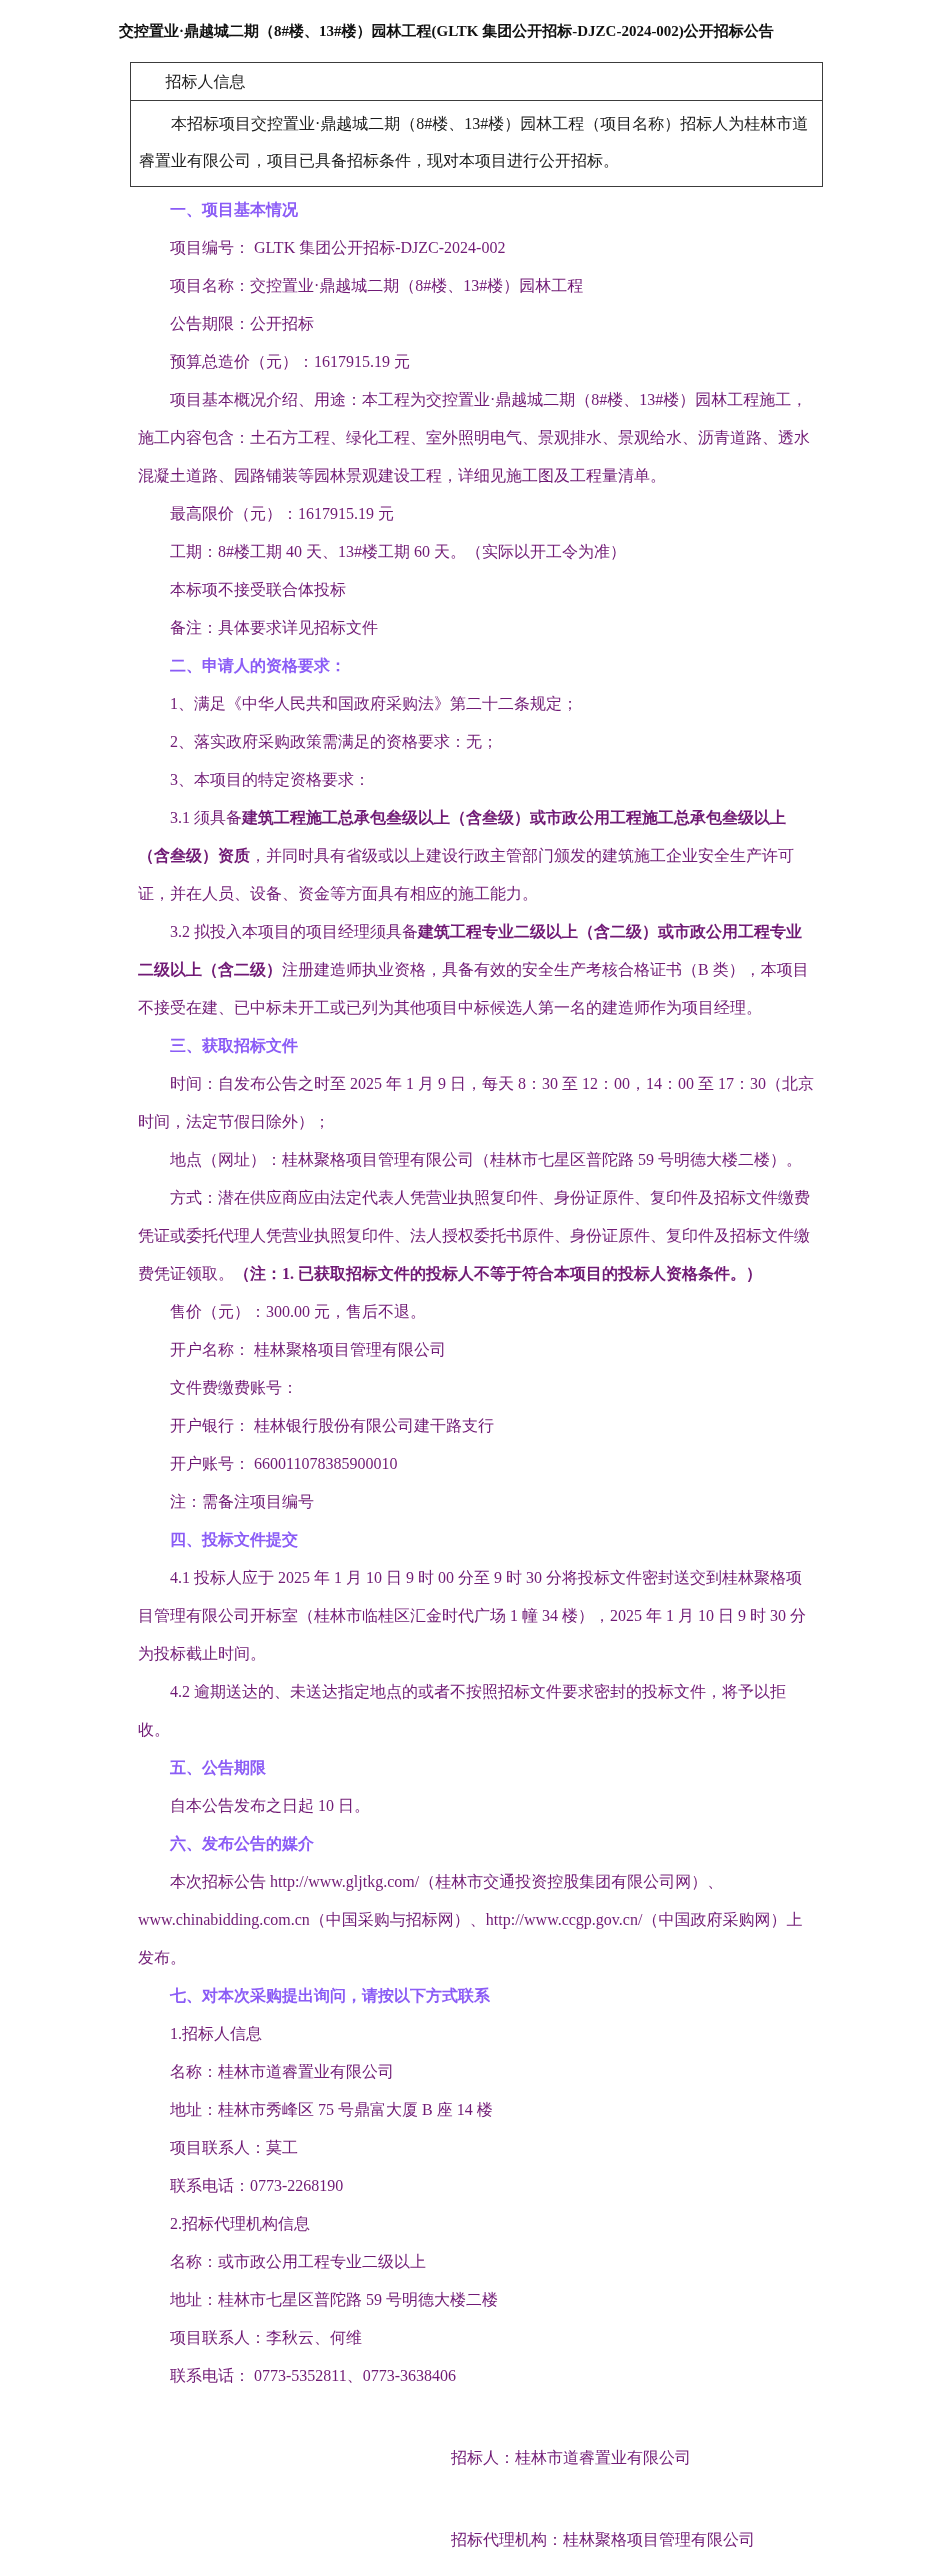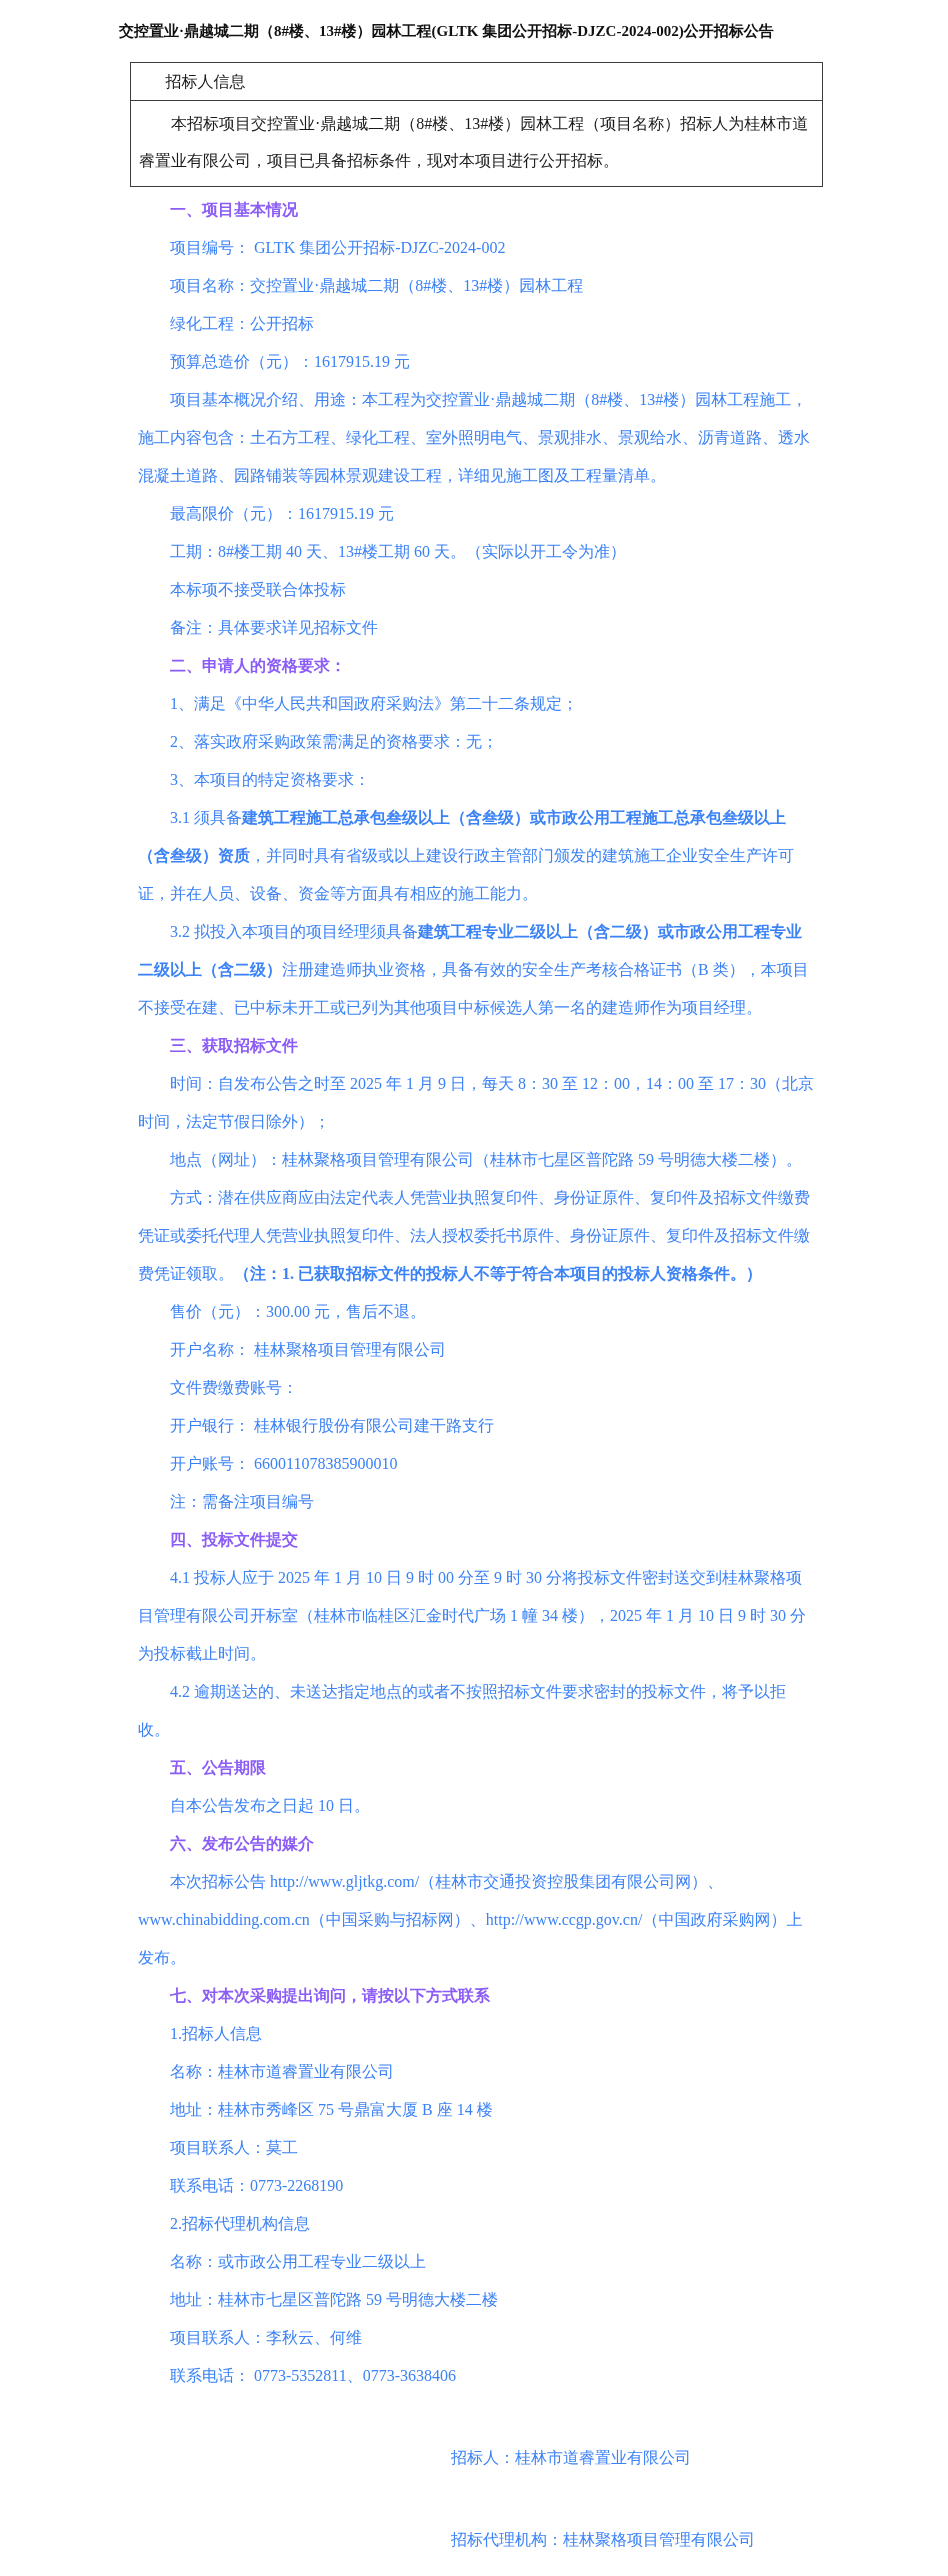--- a/index.html
+++ b/index.html
@@ -36,21 +36,21 @@
     line-height:37px;
     padding:3.8px 9.5px 7.6px 8.5px;
     text-indent:2em;
   }
   .doc{margin:0;}
   .blk{
     margin:0;
     font-size:16px;
     line-height:38px;
     text-indent:2em;
-    color:#3b82f6;
+    color:#701a75;
   }
   .blk span.b{font-weight:bold;}
   .blk.heading{font-weight:bold;color:#8b5cf6;}
   .blk.sign{text-indent:0;margin-left:313px;margin-top:44px;}
 </style>
 </head>
 <body>
 
 <div class="page">
 
@@ -58,21 +58,21 @@
 
   <div class="obox">
     <div class="obox-header">招标人信息</div>
     <div class="obox-body">本招标项目交控置业·鼎越城二期（8#楼、13#楼）园林工程（项目名称）招标人为桂林市道睿置业有限公司，项目已具备招标条件，现对本项目进行公开招标。</div>
   </div>
 
   <div class="doc">
       <p class="blk heading"><span class="b">一、项目基本情况</span></p>
       <p class="blk para"><span>项目编号： GLTK 集团公开招标-DJZC-2024-002</span></p>
       <p class="blk para"><span>项目名称：交控置业·鼎越城二期（8#楼、13#楼）园林工程</span></p>
-      <p class="blk para"><span>绿化工程：公开招标</span></p>
+      <p class="blk para"><span>公告期限：公开招标</span></p>
       <p class="blk para"><span>预算总造价（元）：1617915.19 元</span></p>
       <p class="blk para"><span>项目基本概况介绍、用途：本工程为交控置业·鼎越城二期（8#楼、13#楼）园林工程施工，施工内容包含：土石方工程、绿化工程、室外照明电气、景观排水、景观给水、沥青道路、透水混凝土道路、园路铺装等园林景观建设工程，详细见施工图及工程量清单。</span></p>
       <p class="blk para"><span>最高限价（元）：1617915.19 元</span></p>
       <p class="blk para"><span>工期：8#楼工期 40 天、13#楼工期 60 天。（实际以开工令为准）</span></p>
       <p class="blk para"><span>本标项不接受联合体投标</span></p>
       <p class="blk para"><span>备注：具体要求详见招标文件</span></p>
       <p class="blk heading"><span class="b">二、申请人的资格要求：</span></p>
       <p class="blk para"><span>1、满足《中华人民共和国政府采购法》第二十二条规定；</span></p>
       <p class="blk para"><span>2、落实政府采购政策需满足的资格要求：无；</span></p>
       <p class="blk para"><span>3、本项目的特定资格要求：</span></p>

